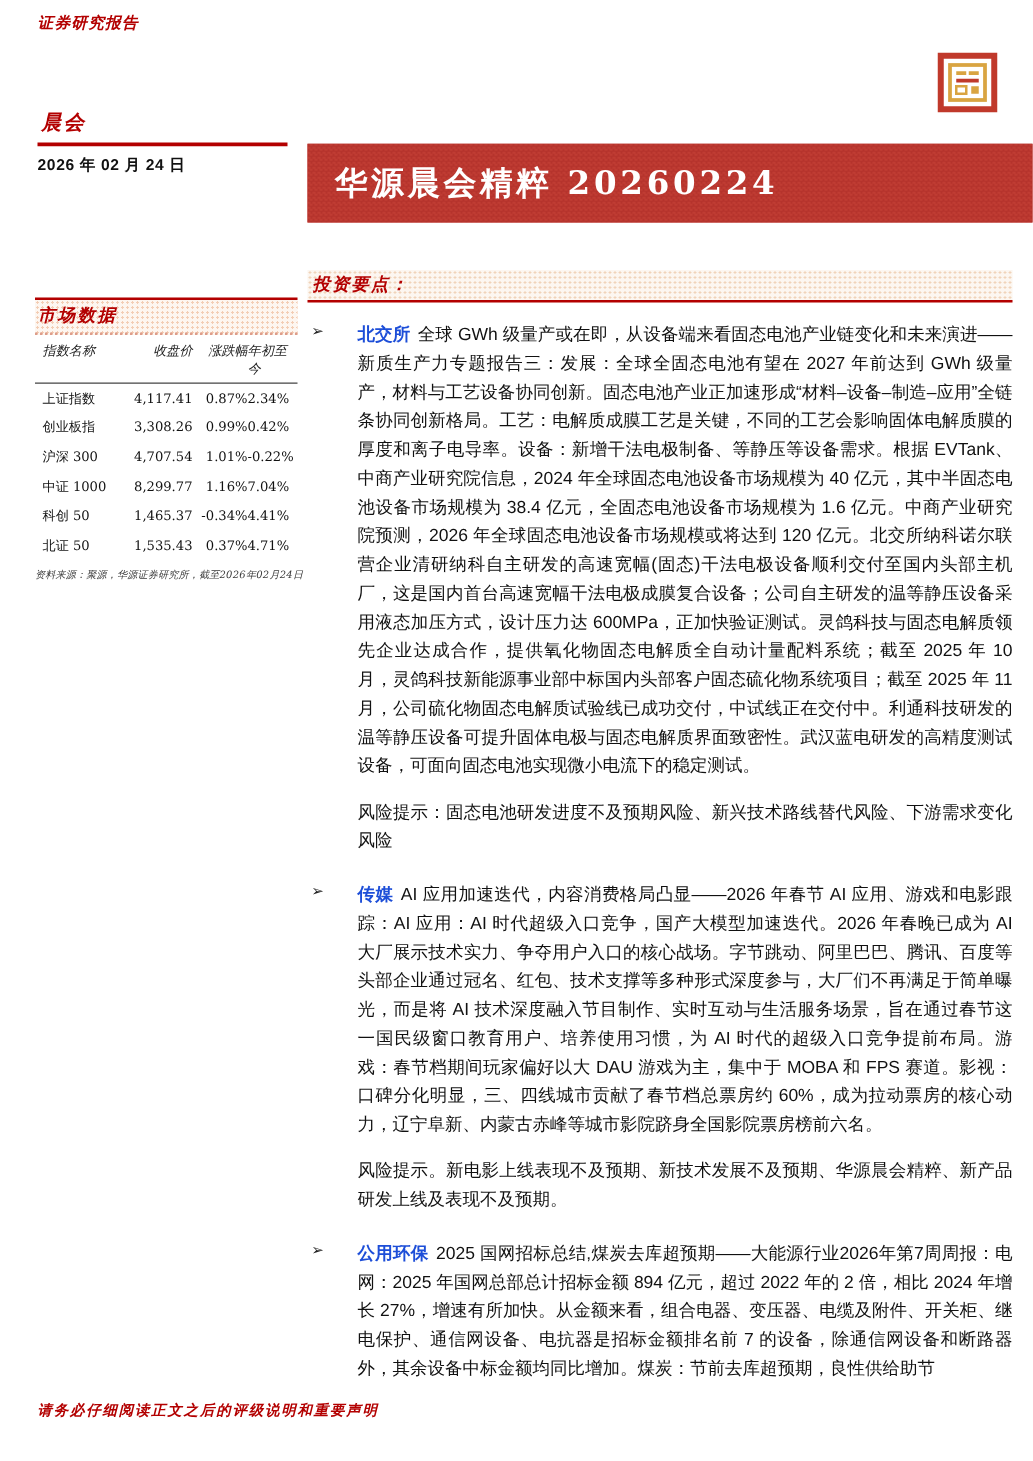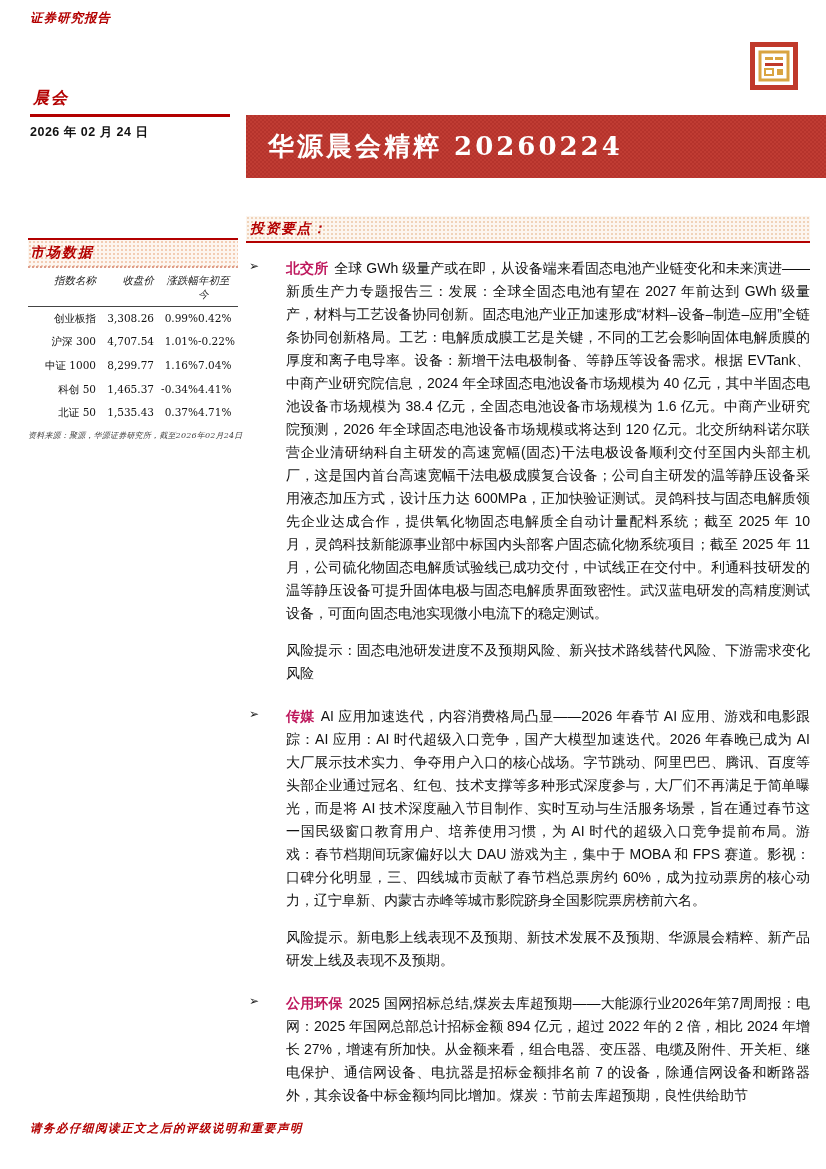--- a/index.html
+++ b/index.html
@@ -52,21 +52,21 @@
   }
   .market .thead,.market .trow{
     display:flex;align-items:baseline;
     font-family:"DejaVu Serif",serif;font-size:10.5px;
   }
   .market .thead{
     font-style:italic;color:#222;padding:6px 0 4px 0;
     border-bottom:1.2px solid #444;
   }
   .market .trow{padding:4.8px 0;color:#111;}
-  .market .c-name{flex:0 0 62px;text-align:right;padding-left:6px;white-space:nowrap;}
+  .market .c-name{flex:0 0 62px;text-align:left;padding-left:6px;white-space:nowrap;}
   .market .c-close{flex:0 0 58px;text-align:right;}
   .market .c-chg{flex:0 0 44px;text-align:right;}
   .market .c-ytd{flex:1;text-align:left;padding-right:4px;}
   .market .source{
     font-family:"DejaVu Serif",serif;font-style:italic;
     font-size:8px;color:#3a3a3a;margin-top:5px;letter-spacing:0.2px;white-space:nowrap;
   }
   
   .banner{
     position:absolute;left:246px;top:115px;width:580px;height:63px;
@@ -95,21 +95,21 @@
   .bullets{margin-top:14px;}
   .bullet-item{display:flex;margin-top:20px;}
   .bullet-item:first-child{margin-top:0;}
   .marker{
     flex:0 0 37px;font-size:12px;color:#222;padding-top:2px;padding-left:3px;
   }
   .content{flex:1;}
   .item-text,.risk{
     margin:0;font-size:14px;line-height:23px;text-align:justify;color:#111;
   }
-  .tag{color:#be185d;font-weight:bold;margin-right:6px;}
+  .tag{color:#1d4ed8;font-weight:bold;margin-right:6px;}
   .title{font-weight:normal;}
   .risk{margin-top:14px;}
   
   .footer{
     position:absolute;left:30px;top:1121px;
     font-family:"DejaVu Serif",serif;font-weight:bold;font-style:italic;
     font-size:11.5px;color:#b30000;letter-spacing:1.5px;white-space:nowrap;
   }
 </style>
 </head>
@@ -135,20 +135,26 @@
 
 <div class="market">
   <div class="m-title">市场数据</div>
   <div class="thead">
     <span class="c-name">指数名称</span>
     <span class="c-close">收盘价</span>
     <span class="c-chg">涨跌幅</span>
     <span class="c-ytd">年初至今</span>
   </div>
   <div class="trow">
+    <span class="c-name">上证指数</span>
+    <span class="c-close">4,117.41</span>
+    <span class="c-chg">0.87%</span>
+    <span class="c-ytd">2.34%</span>
+  </div>
+  <div class="trow">
     <span class="c-name">创业板指</span>
     <span class="c-close">3,308.26</span>
     <span class="c-chg">0.99%</span>
     <span class="c-ytd">0.42%</span>
   </div>
   <div class="trow">
     <span class="c-name">沪深 300</span>
     <span class="c-close">4,707.54</span>
     <span class="c-chg">1.01%</span>
     <span class="c-ytd">-0.22%</span>

